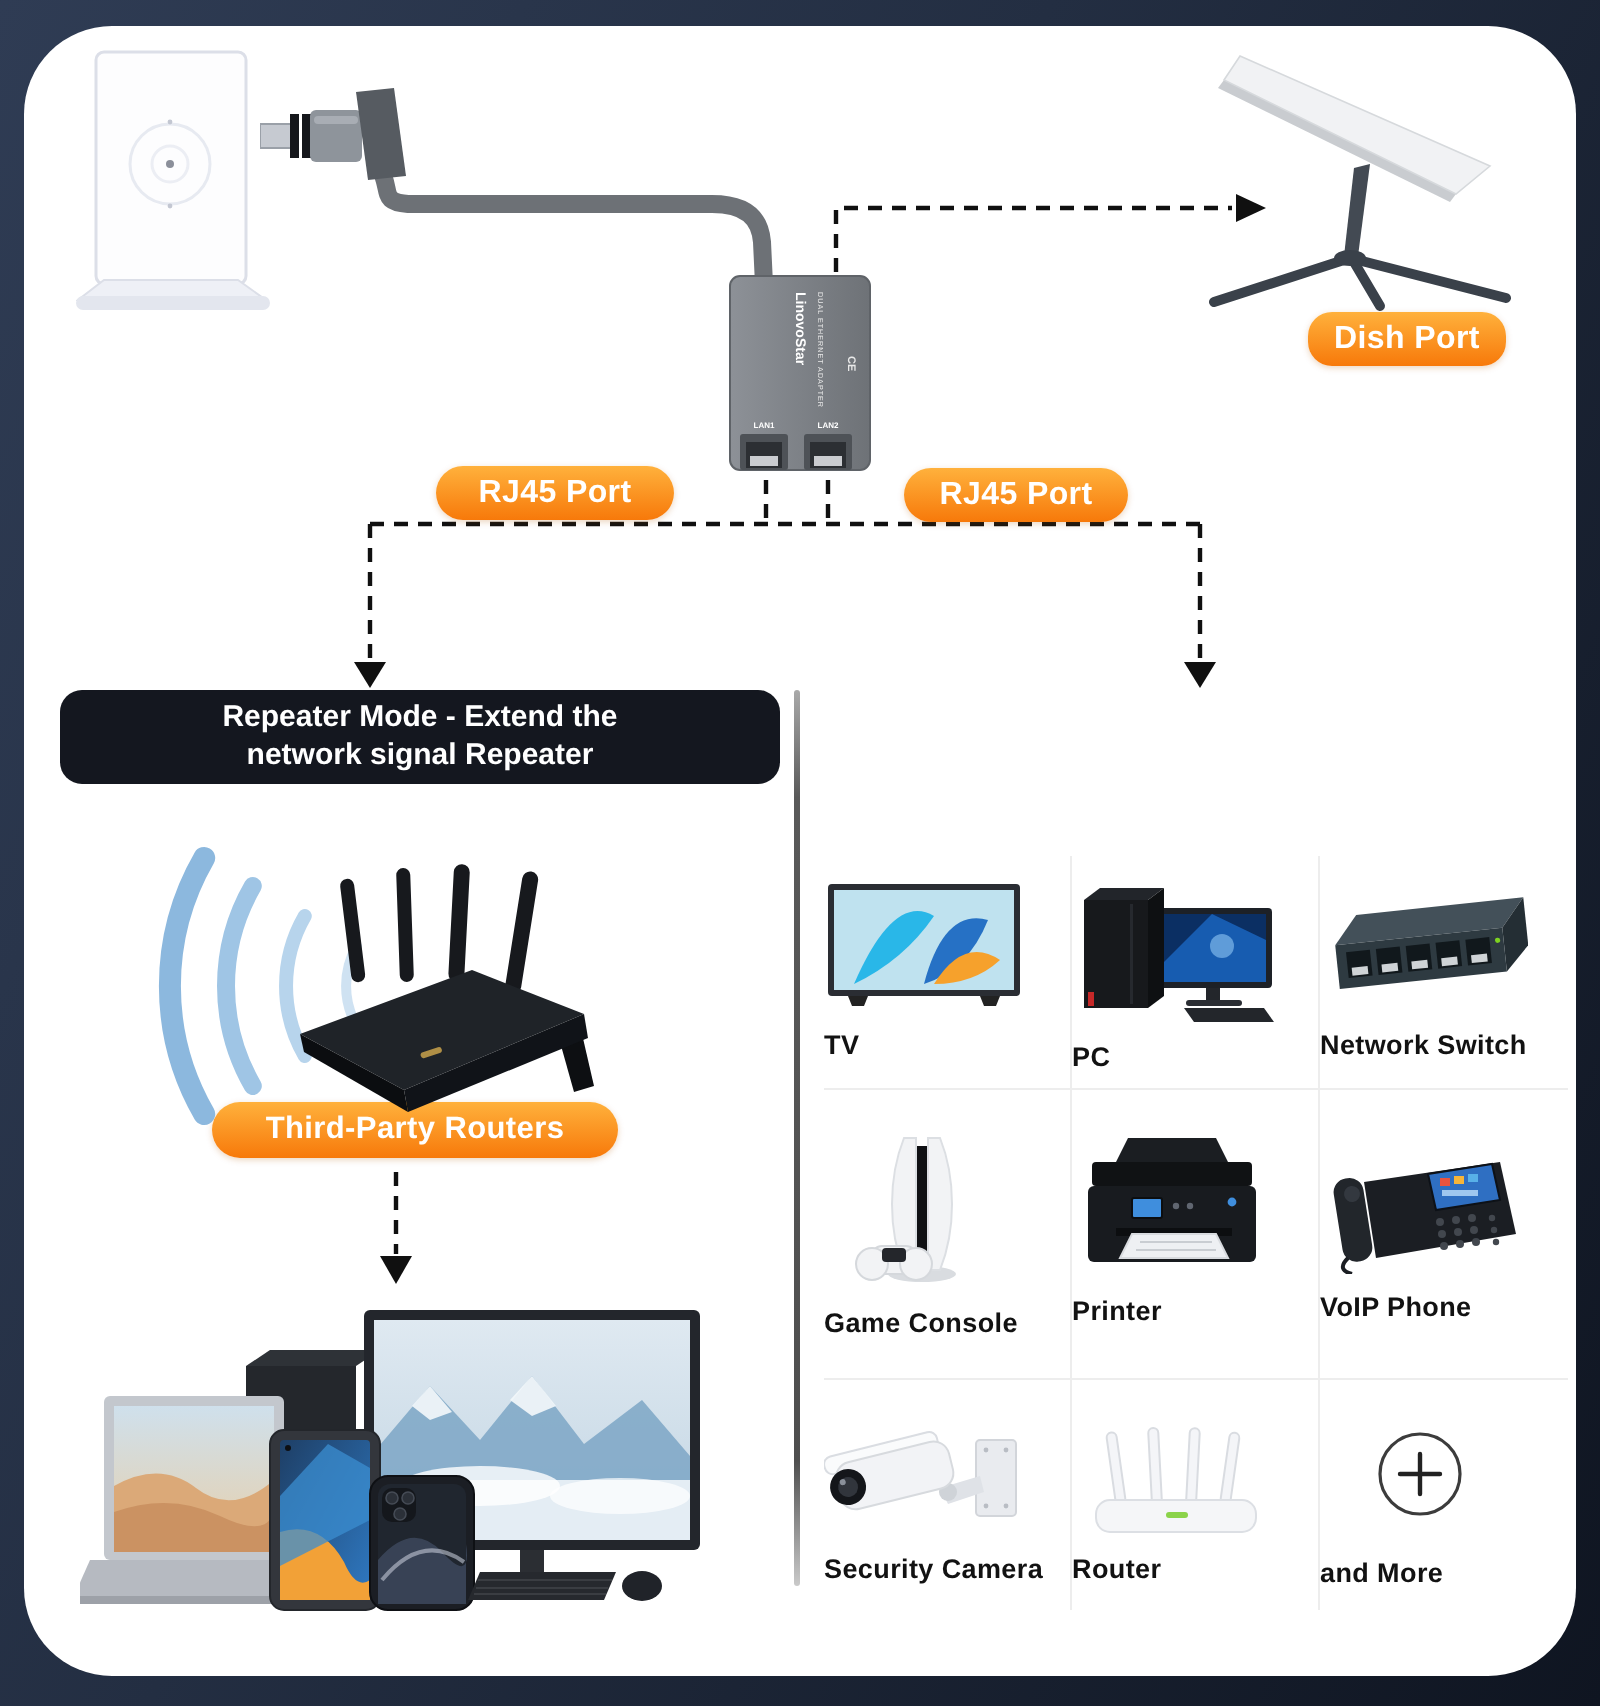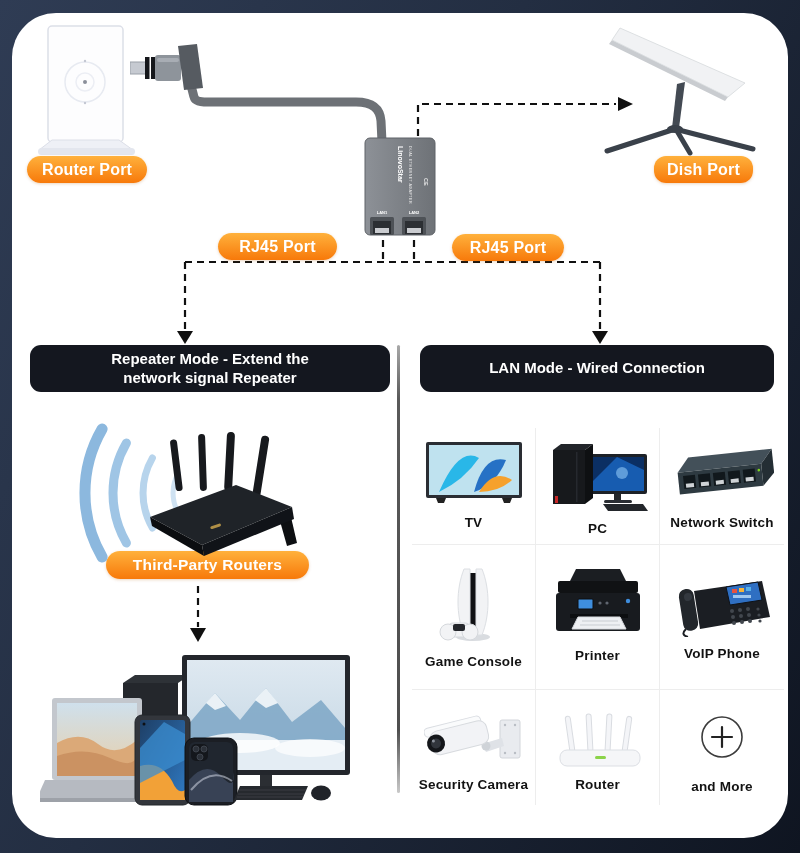--- a/index.html
+++ b/index.html
@@ -27,21 +27,21 @@
   }
   .section-divider{
     position:absolute;left:397px;top:345px;width:3px;height:448px;border-radius:2px;
     background:linear-gradient(180deg,#9a9a9a,#3c3c3c 12%,#2f2f2f 86%,#c0c0c0);
     opacity:.85;
   }
   .grid{
     position:absolute;left:412px;top:428px;width:372px;height:377px;
     display:grid;grid-template-columns:repeat(3,124px);grid-template-rows:117px 145px 115px;
   }
-  .cell{display:flex;flex-direction:column;align-items:center;
+  .cell{display:flex;flex-direction:column;
     border-right:1px solid #ededed;border-bottom:1px solid #ededed;}
   .cell:nth-child(3n){border-right:none;}
   .cell:nth-child(n+7){border-bottom:none;}
   .cell:nth-child(-n+3){padding-top:12px;}
   .cell:nth-child(n+4):nth-child(-n+6){padding-top:22px;}
   .cell:nth-child(n+7){padding-top:14px;}
   .lbl{margin-top:9px;font-size:13.5px;font-weight:700;color:#121212;letter-spacing:.2px;}
 </style>
 </head>
 <body>
@@ -116,44 +116,38 @@
       <path d="M198,586 L198,627"></path>
     </g>
     <g fill="#101010">
       <path d="M618,97 L633,104 L618,111 Z"></path>
       <path d="M177,331 L193,331 L185,344 Z"></path>
       <path d="M592,331 L608,331 L600,344 Z"></path>
       <path d="M190,628 L206,628 L198,642 Z"></path>
     </g>
   </svg>
 
-  <div class="pill" style="left:27px;top:156px;width:120px;height:27px;font-size:16px;">
-    <span>Router Port</span>
-  </div>
   <div class="pill" style="left:654px;top:156px;width:99px;height:27px;font-size:16px;border-radius:12px;">
     <span>Dish Port</span>
   </div>
   <div class="pill" style="left:218px;top:233px;width:119px;height:27px;font-size:16px;">
     <span>RJ45 Port</span>
   </div>
   <div class="pill" style="left:452px;top:234px;width:112px;height:27px;font-size:16px;">
     <span>RJ45 Port</span>
   </div>
   <div class="pill" style="left:106px;top:551px;width:203px;height:28px;font-size:15.5px;">
     <span>Third-Party Routers</span>
   </div>
 
   <div class="mode-header" style="left:30px;top:345px;width:360px;height:47px;">
     <div>
       <div>Repeater Mode - Extend the</div>
       <div>network signal Repeater</div>
     </div>
-  </div>
-  <div class="mode-header" style="left:420px;top:345px;width:354px;height:47px;">
-    <span>LAN Mode - Wired Connection</span>
   </div>
 
   <div class="section-divider"></div>
 
   <svg class="abs" style="left:58px;top:418px;" width="150" height="150" viewBox="0 0 150 150">
     <path d="M120.4,55 A40,40 0 0 0 120.4,95" fill="none" stroke="#cfe2f2" stroke-width="5" stroke-linecap="round"></path>
     <path d="M94.4,40  A70,70 0 0 0 94.4,110" fill="none" stroke="#b7d4ec" stroke-width="7" stroke-linecap="round"></path>
     <path d="M68.4,25  A100,100 0 0 0 68.4,125" fill="none" stroke="#9fc5e5" stroke-width="9" stroke-linecap="round"></path>
     <path d="M44.1,11  A128,128 0 0 0 44.1,139" fill="none" stroke="#8cb8de" stroke-width="11" stroke-linecap="round"></path>
   </svg>

